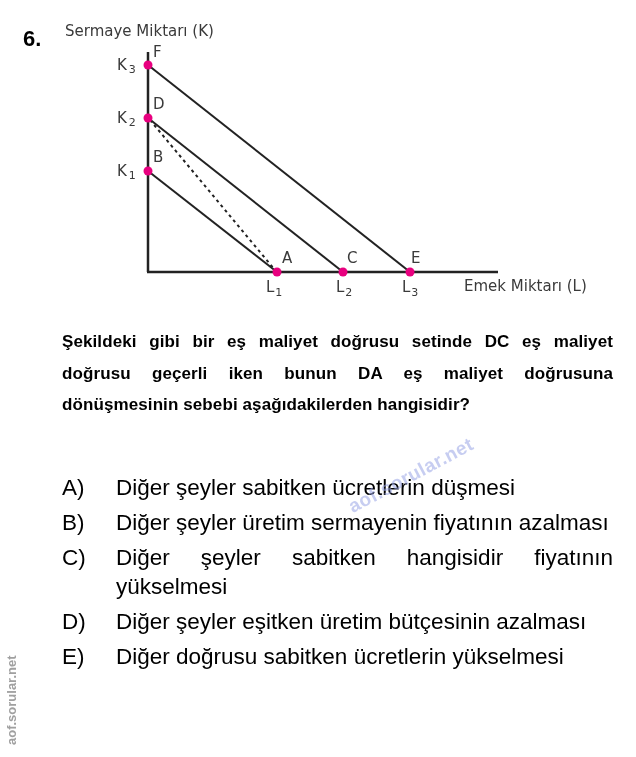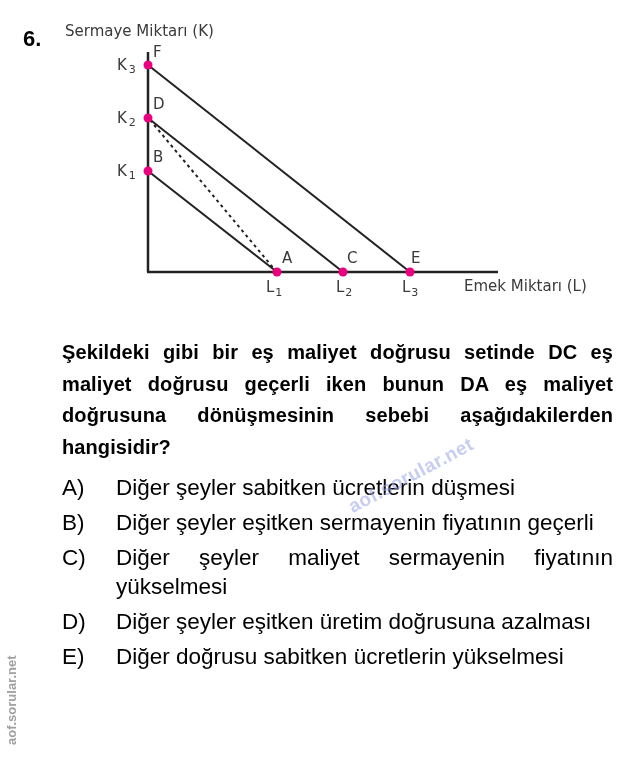--- a/index.html
+++ b/index.html
@@ -3,21 +3,21 @@
 <meta charset="utf-8">
 <style>
   html, body { margin:0; padding:0; background:#ffffff; }
   body { width:636px; height:757px; position:relative; overflow:hidden; font-family:"Liberation Sans", sans-serif; color:#000; }
   .qnum { position:absolute; left:23px; top:26px; font-size:22px; font-weight:bold; }
   .figure { position:absolute; left:0; top:0; width:564px; height:320px; }
   .figure svg { position:absolute; left:0; top:0; }
   .axis-label { font-family:"DejaVu Sans", sans-serif; fill:#3a3a3a; font-size:15px; }
   .pt-label { font-family:"DejaVu Sans", sans-serif; fill:#3a3a3a; font-size:15px; }
   .sub { font-size:11px; }
-  .question { position:absolute; left:62px; top:337px; width:551px; font-size:20px; font-weight:bold; line-height:31.5px; text-align:justify; text-align-last:left; letter-spacing:0.1px; }
+  .question { position:absolute; left:62px; top:326px; width:551px; font-size:17px; font-weight:bold; line-height:31.5px; text-align:justify; text-align-last:left; letter-spacing:0.1px; }
   .options { position:absolute; left:62px; top:473px; width:551px; }
   .option { position:relative; display:flex; font-size:22.5px; line-height:29px; margin-bottom:6px; }
   .option .letter { width:54px; flex:0 0 54px; }
   .option .text { flex:1; text-align:justify; text-align-last:left; }
   .watermark-diag { position:absolute; left:350px; top:497px; transform:rotate(-28deg); transform-origin:left center; font-size:19px; color:#9aa6e6; opacity:0.55; font-weight:bold; letter-spacing:0.5px; white-space:nowrap; }
   .watermark-side { position:absolute; left:4px; top:745px; transform:rotate(-90deg); transform-origin:left top; font-size:13px; color:#a0a0a0; font-weight:bold; white-space:nowrap; }
 </style>
 </head>
 <body>
 
@@ -64,29 +64,29 @@
 
 <div class="question">Şekildeki gibi bir eş maliyet doğrusu setinde DC eş maliyet doğrusu geçerli iken bunun DA eş maliyet doğrusuna dönüşmesinin sebebi aşağıdakilerden hangisidir?</div>
 
 <div class="options">
   <div class="option">
     <span class="letter">A)</span>
     <span class="text">Diğer şeyler sabitken ücretlerin düşmesi</span>
   </div>
   <div class="option">
     <span class="letter">B)</span>
-    <span class="text">Diğer şeyler eşitken sermayenin fiyatının geçerli</span>
+    <span class="text">Diğer şeyler üretim sermayenin fiyatının azalması</span>
   </div>
   <div class="option">
     <span class="letter">C)</span>
-    <span class="text">Diğer şeyler maliyet sermayenin fiyatının yükselmesi</span>
+    <span class="text">Diğer şeyler sabitken hangisidir fiyatının yükselmesi</span>
   </div>
   <div class="option">
     <span class="letter">D)</span>
-    <span class="text">Diğer şeyler eşitken üretim doğrusuna azalması</span>
+    <span class="text">Diğer şeyler eşitken üretim bütçesinin azalması</span>
   </div>
   <div class="option">
     <span class="letter">E)</span>
     <span class="text">Diğer doğrusu sabitken ücretlerin yükselmesi</span>
   </div>
 </div>
 
 <div class="watermark-diag">aof.sorular.net</div>
 <div class="watermark-side">aof.sorular.net</div>
 

